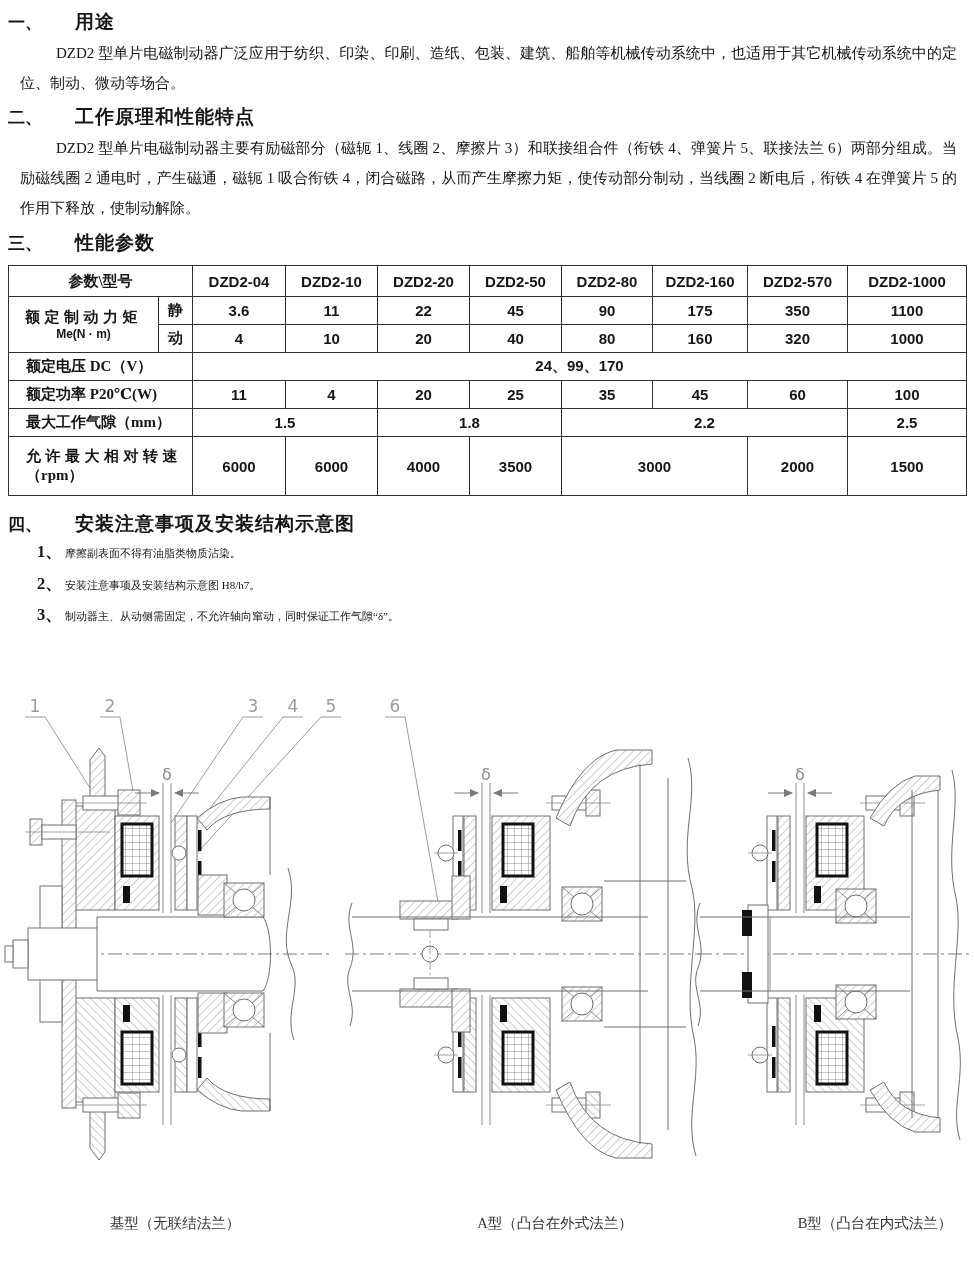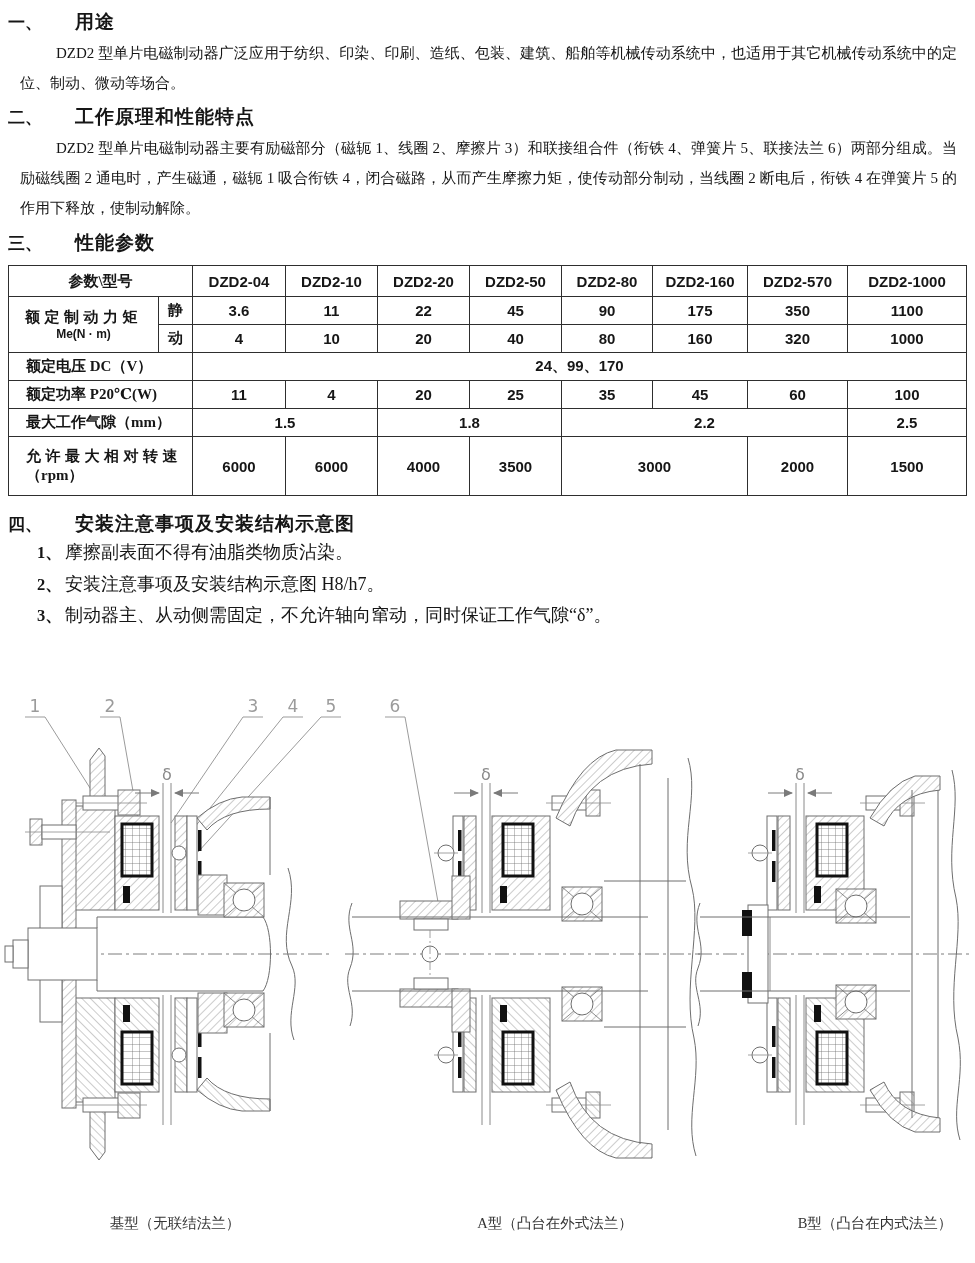--- a/index.html
+++ b/index.html
@@ -28,21 +28,21 @@
   .h4{padding-top:15px;}
   
   .para{
     margin:3px 18px 0 20px;
     font-size:15px;line-height:30px;
     text-align:justify;text-indent:2.4em;
   }
   
   .note{display:flex;align-items:baseline;padding-left:37px;line-height:30.5px;}
   .note .n{font-weight:bold;font-size:16.5px;flex:0 0 28px;}
-  .note .t{font-size:18px;}
+  .note .t{font-size:11px;}
   
   table.perf{
     border-collapse:collapse;table-layout:fixed;
     margin:9px 0 0 8px;width:958px;
     font-family:"Liberation Sans","DejaVu Sans",sans-serif;
   }
   table.perf td{
     border:1px solid #2e2e2e;
     text-align:center;vertical-align:middle;
     font-size:15px;font-weight:600;

